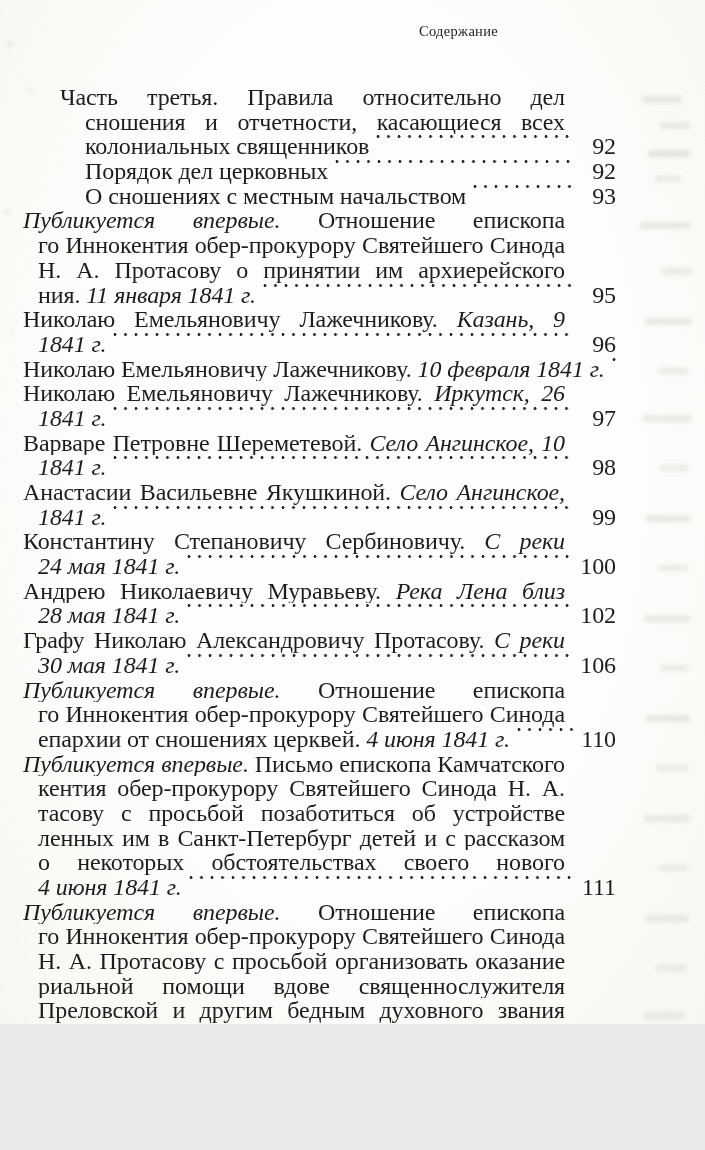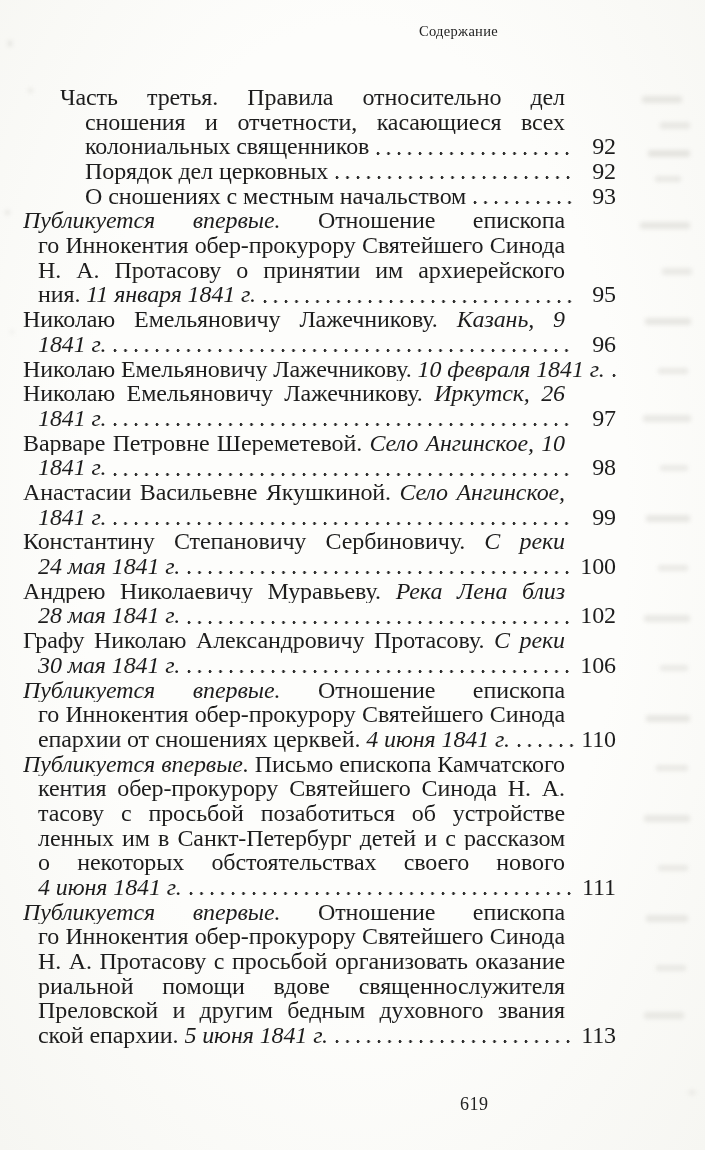--- a/index.html
+++ b/index.html
@@ -1,34 +1,34 @@
 <!DOCTYPE html>
 <html style="--ink: #1d1d1d;"><head>
 <meta charset="utf-8">
 <style>
   html,body { margin:0; padding:0; background:#e9e9e7; }
   .page {
-    position:relative; width:705px; height:1150px; overflow:hidden;
+    position:relative; width:705px; height:1024px; overflow:hidden;
     background: radial-gradient(ellipse at 50% 45%, #fdfdfb 55%, #f6f6f2 100%);
     font-family:"Liberation Serif","DejaVu Serif",serif;
     color:var(--ink,#1d1d1d);
   }
   .runhead {
     position:absolute; top:23px; left:419px;
     font-size:14.5px; letter-spacing:.3px; color:#222;
   }
   .toc {
     position:absolute; top:85px; left:23px; width:593px;
     font-size:24px; letter-spacing:-.1px;
   }
   .row {
     height:24.7px; line-height:24.7px; box-sizing:border-box;
     white-space:nowrap; overflow:hidden;
   }
-  .row.paged { display:flex; align-items:flex-end; width:593px; }
+  .row.paged { display:flex; align-items:flex-start; width:593px; }
   .row.just {
     width:542px; white-space:normal;
     text-align:justify; text-align-last:justify;
   }
   .ind-main { padding-left:0; }
   .ind-cont { padding-left:15px; }
   .ind-sub1 { padding-left:37px; }
   .ind-sub2 { padding-left:62px; }
   .it { font-style:italic; }
   .txt { flex:0 1 auto; }

